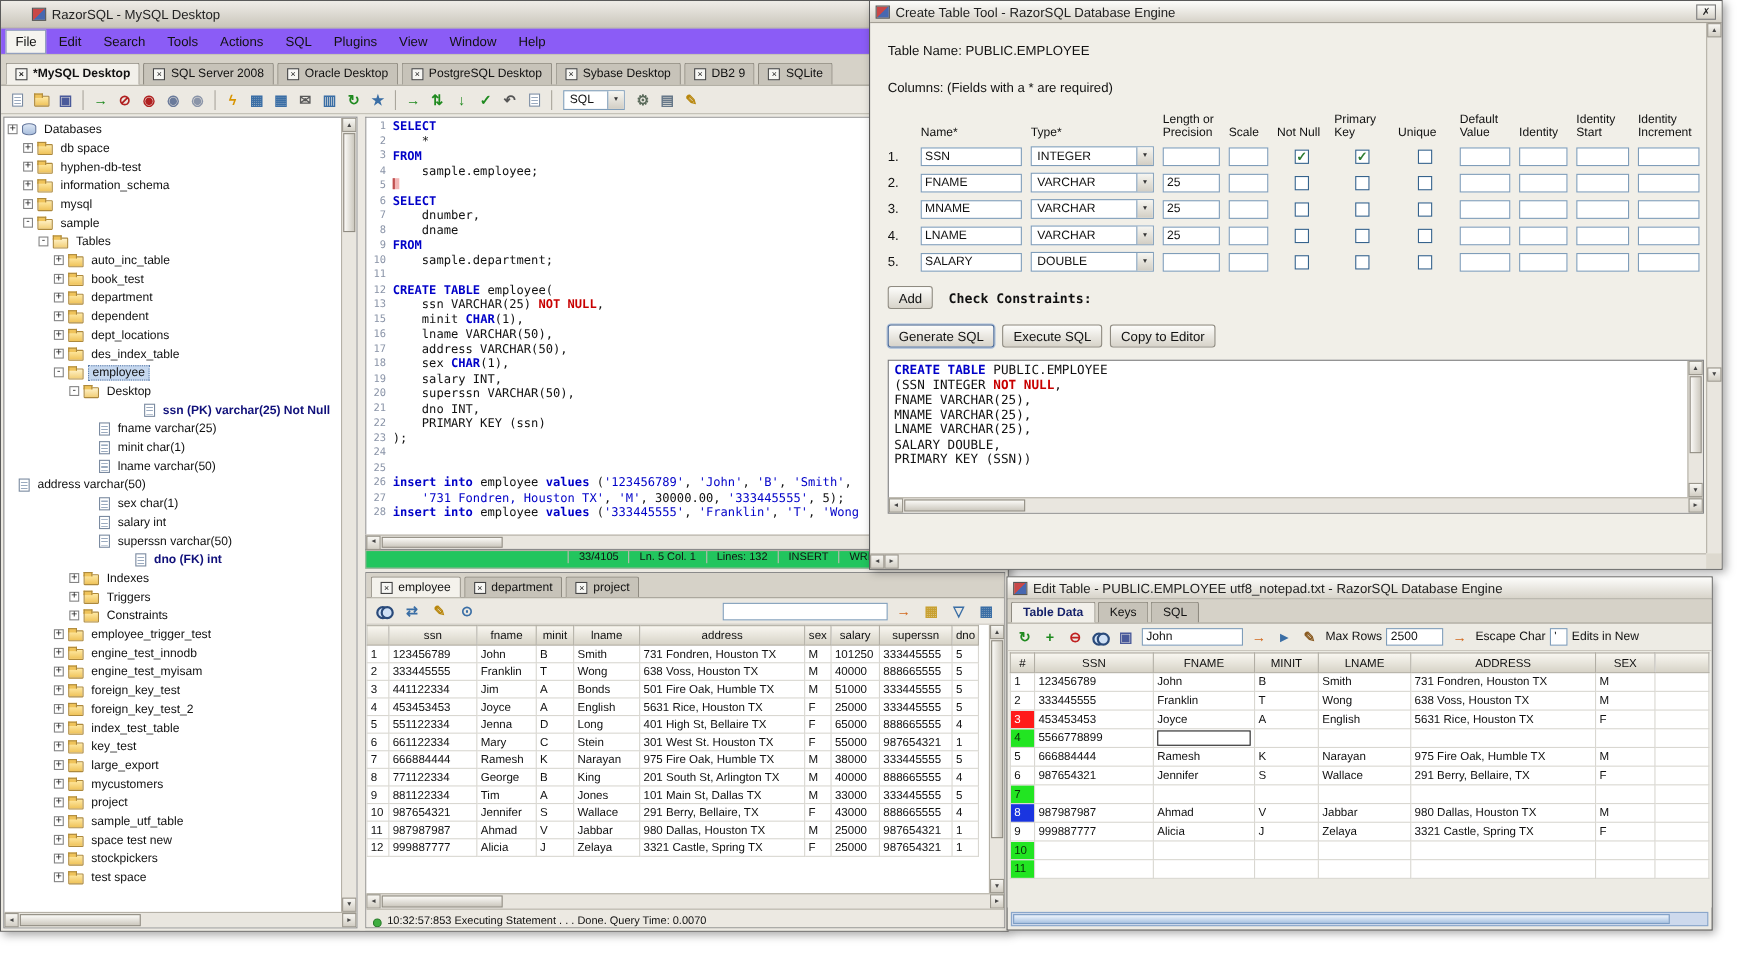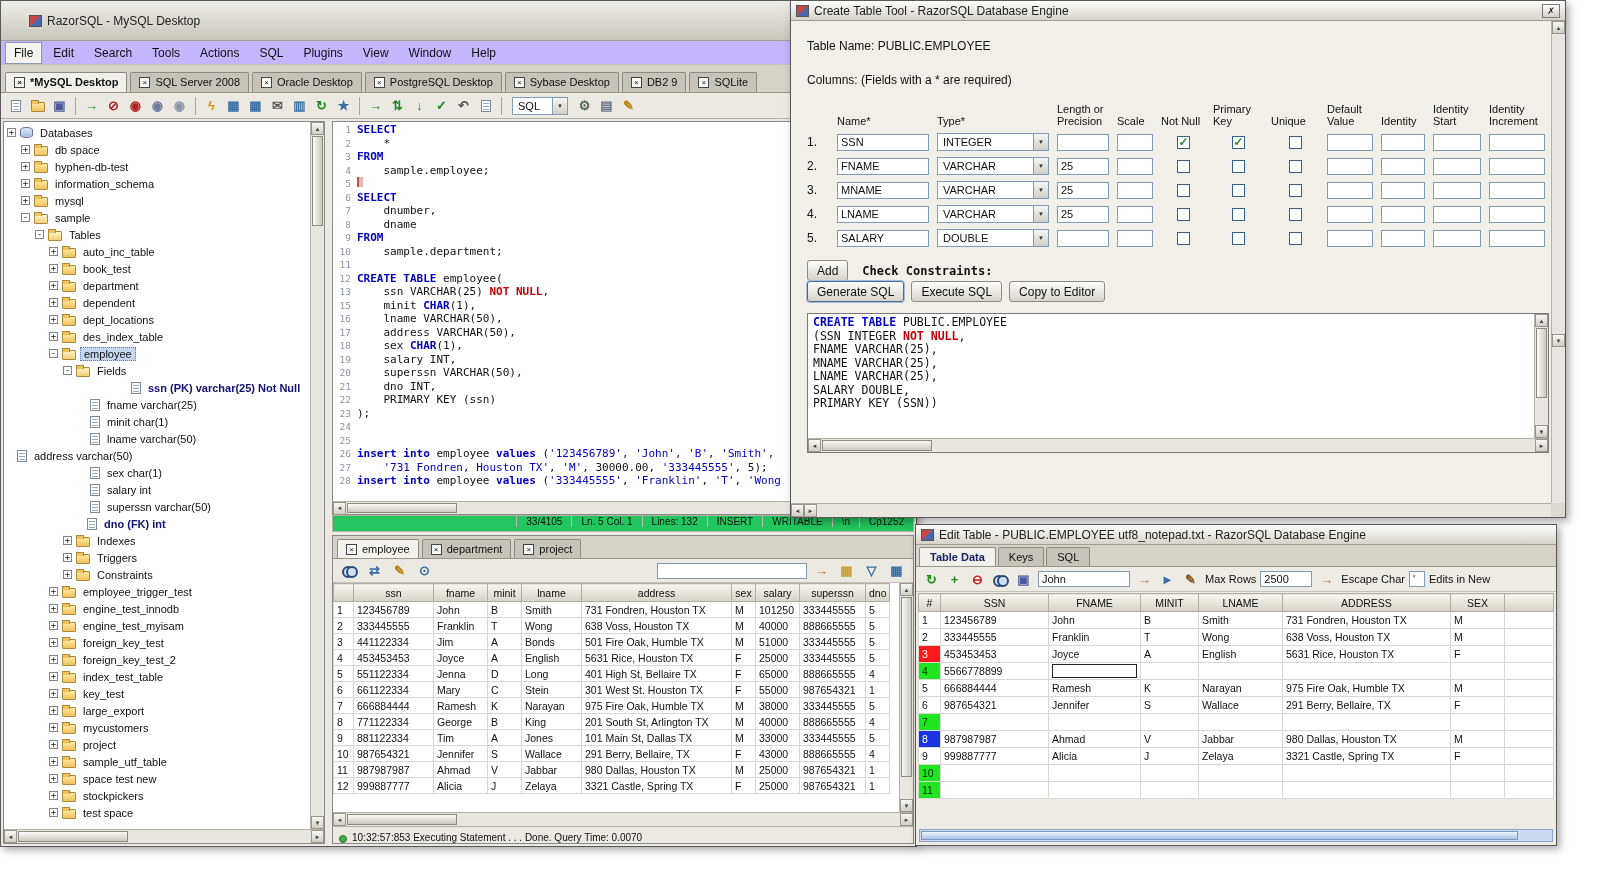--- a/index.html
+++ b/index.html
@@ -4,22 +4,22 @@
 <style>
 *{margin:0;padding:0;box-sizing:border-box;}
 html,body{width:1600px;height:882px;overflow:hidden;background:#fff;font-family:"Liberation Sans",sans-serif;color:#111;}
 #desktop{position:relative;width:1600px;height:882px;background:#fff;}
 .win{position:absolute;background:#ece9e2;border:1px solid #5a5a5a;box-shadow:3px 3px 8px rgba(0,0,0,.35);}
 .titlebar{height:20px;display:flex;align-items:center;gap:5px;padding:0 5px;background:linear-gradient(#fdfdfb,#d7d3c9);border-bottom:1px solid #a39f95;font-size:12px;color:#222;white-space:nowrap;overflow:hidden;}
 .win-icon{flex:none;width:13px;height:12px;background:linear-gradient(135deg,#c84848 49%,#4868b0 51%);border:1px solid #555;}
 .closebtn{margin-left:auto;flex:none;width:18px;height:14px;border:1px solid #7a7a7a;background:linear-gradient(#fdfdfb,#d4d0c6);display:flex;align-items:center;justify-content:center;font-size:9px;color:#222;}
 
 #main-win{left:0;top:0;width:917px;height:847px;z-index:1;display:flex;flex-direction:column;}
-#main-win .titlebar{height:40px;background:linear-gradient(#efede8,#c9c5ba);padding-left:28px;}
-.menubar{display:flex;gap:2px;height:24px;align-items:center;background:#c4b5fd;border-bottom:1px solid #c6c2b8;padding:0 4px;font-size:12px;}
+#main-win .titlebar{height:25px;background:linear-gradient(#efede8,#c9c5ba);padding-left:28px;}
+.menubar{display:flex;gap:2px;height:24px;align-items:center;background:#8b5cf6;border-bottom:1px solid #c6c2b8;padding:0 4px;font-size:12px;}
 .menu-item{padding:3px 8px;border:1px solid transparent;}
 .menu-item.focused{border:1px solid #8a98b8;background:#f5f4ef;}
 .conntabs{display:flex;align-items:flex-end;height:28px;background:#d6d2c8;padding:3px 4px 0;gap:3px;border-bottom:1px solid #9a968c;}
 .conntab{display:flex;align-items:center;gap:5px;padding:3px 8px 4px;font-size:11px;background:#c7c3b9;border:1px solid #8f8b81;border-bottom:none;border-radius:2px 2px 0 0;white-space:nowrap;}
 .conntab.active{background:#f2f0ea;font-weight:bold;}
 .closebox{flex:none;width:11px;height:11px;border:1px solid #444;background:#f7f7f4;font-size:8px;line-height:9px;text-align:center;color:#111;}
 .toolbar{display:flex;align-items:center;height:26px;background:#ece9e2;border-bottom:1px solid #b5b1a7;padding:0 4px;gap:1px;}
 .tbtn{flex:none;width:21px;height:21px;display:flex;align-items:center;justify-content:center;border:1px solid transparent;border-radius:2px;}
 .glyph{font-size:13px;font-weight:bold;line-height:1;}
 .sep{flex:none;width:1px;height:18px;background:#aaa69c;margin:0 4px;}
@@ -96,21 +96,21 @@
 .cnum{font-size:12px;}
 .field{height:17px;background:#fff;border:1px solid #7f9db9;font-size:11px;padding:1px 3px;white-space:nowrap;overflow:hidden;}
 .tcombo{margin:0;height:18px;}
 .tcombo .cval{flex:1;}
 .cb{width:13px;height:13px;background:#fff;border:1px solid #36638c;justify-self:center;position:relative;}
 .cb.checked::after{content:"✓";position:absolute;left:1px;top:-2px;font-size:12px;font-weight:bold;color:#2e7d32;}
 .cw-addrow{margin-top:13px;display:flex;align-items:center;gap:14px;}
 .cw-check-label{font-weight:bold;font-family:"DejaVu Sans Mono",monospace;font-size:12px;}
 .btn{display:inline-flex;align-items:center;justify-content:center;height:21px;padding:0 9px;background:linear-gradient(#fdfdfb,#d7d3c9);border:1px solid #8f8b81;border-radius:3px;font-size:12px;white-space:nowrap;}
 .btn.focus{border:1px solid #4a6a9a;box-shadow:0 0 0 1px #a6bcd8;}
-.cw-btnrow{display:flex;gap:7px;}
+.cw-btnrow{margin-top:14px;display:flex;gap:7px;}
 .sqlwrap{margin-top:11px;height:140px;border:1px solid #7a7a7a;background:#fff;display:flex;flex-direction:column;}
 .sqlrow{flex:1;display:flex;overflow:hidden;}
 .sqltext{flex:1;overflow:hidden;padding:2px 5px;font-family:"DejaVu Sans Mono",monospace;font-size:11.5px;}
 .sline{height:13.5px;line-height:13.5px;white-space:pre;}
 .dlg-hsb{position:absolute;left:0;right:14px;bottom:0;height:14px;display:flex;align-items:center;background:#e9e6df;border-top:1px solid #b5b1a7;}
 .dlg-vsb{position:absolute;top:20px;right:0;bottom:14px;width:14px;display:flex;flex-direction:column;align-items:center;background:#e9e6df;border-left:1px solid #b5b1a7;}
 .dlg-corner{position:absolute;right:0;bottom:0;width:14px;height:14px;background:#ddd9cf;}
 
 #edit-win{left:915px;top:524px;width:642px;height:322px;z-index:3;background:#edebe4;display:flex;flex-direction:column;}
 .etabs{flex:none;height:22px;display:flex;align-items:flex-end;padding:2px 3px 0;gap:2px;background:#d6d2c8;border-bottom:1px solid #9a968c;}
@@ -336,21 +336,21 @@
                 <span class="lbl">des_index_table</span>
               </div>
               <div class="tree-row" style="padding-left: 45px;">
                 <span class="exp">-</span>
                 <span class="ico-folder open"></span>
                 <span class="lbl sel">employee</span>
               </div>
               <div class="tree-row" style="padding-left: 59px;">
                 <span class="exp">-</span>
                 <span class="ico-folder open"></span>
-                <span class="lbl">Fields</span>
+                <span class="lbl">Desktop</span>
               </div>
               <div class="tree-row" style="padding-left: 114px;">
                 <span class="exp-spacer"></span>
                 <span class="ico-doc"></span>
                 <span class="lbl pk">ssn (PK) varchar(25) Not Null</span>
               </div>
               <div class="tree-row" style="padding-left: 73px;">
                 <span class="exp-spacer"></span>
                 <span class="ico-doc"></span>
                 <span class="lbl">fname varchar(25)</span>
@@ -378,21 +378,21 @@
               <div class="tree-row" style="padding-left: 73px;">
                 <span class="exp-spacer"></span>
                 <span class="ico-doc"></span>
                 <span class="lbl">salary int</span>
               </div>
               <div class="tree-row" style="padding-left: 73px;">
                 <span class="exp-spacer"></span>
                 <span class="ico-doc"></span>
                 <span class="lbl">superssn varchar(50)</span>
               </div>
-              <div class="tree-row" style="padding-left: 70px;">
+              <div class="tree-row" style="padding-left: 106px;">
                 <span class="exp-spacer"></span>
                 <span class="ico-doc"></span>
                 <span class="lbl pk">dno (FK) int</span>
               </div>
               <div class="tree-row" style="padding-left: 59px;">
                 <span class="exp">+</span>
                 <span class="ico-folder"></span>
                 <span class="lbl">Indexes</span>
               </div>
               <div class="tree-row" style="padding-left: 59px;">

